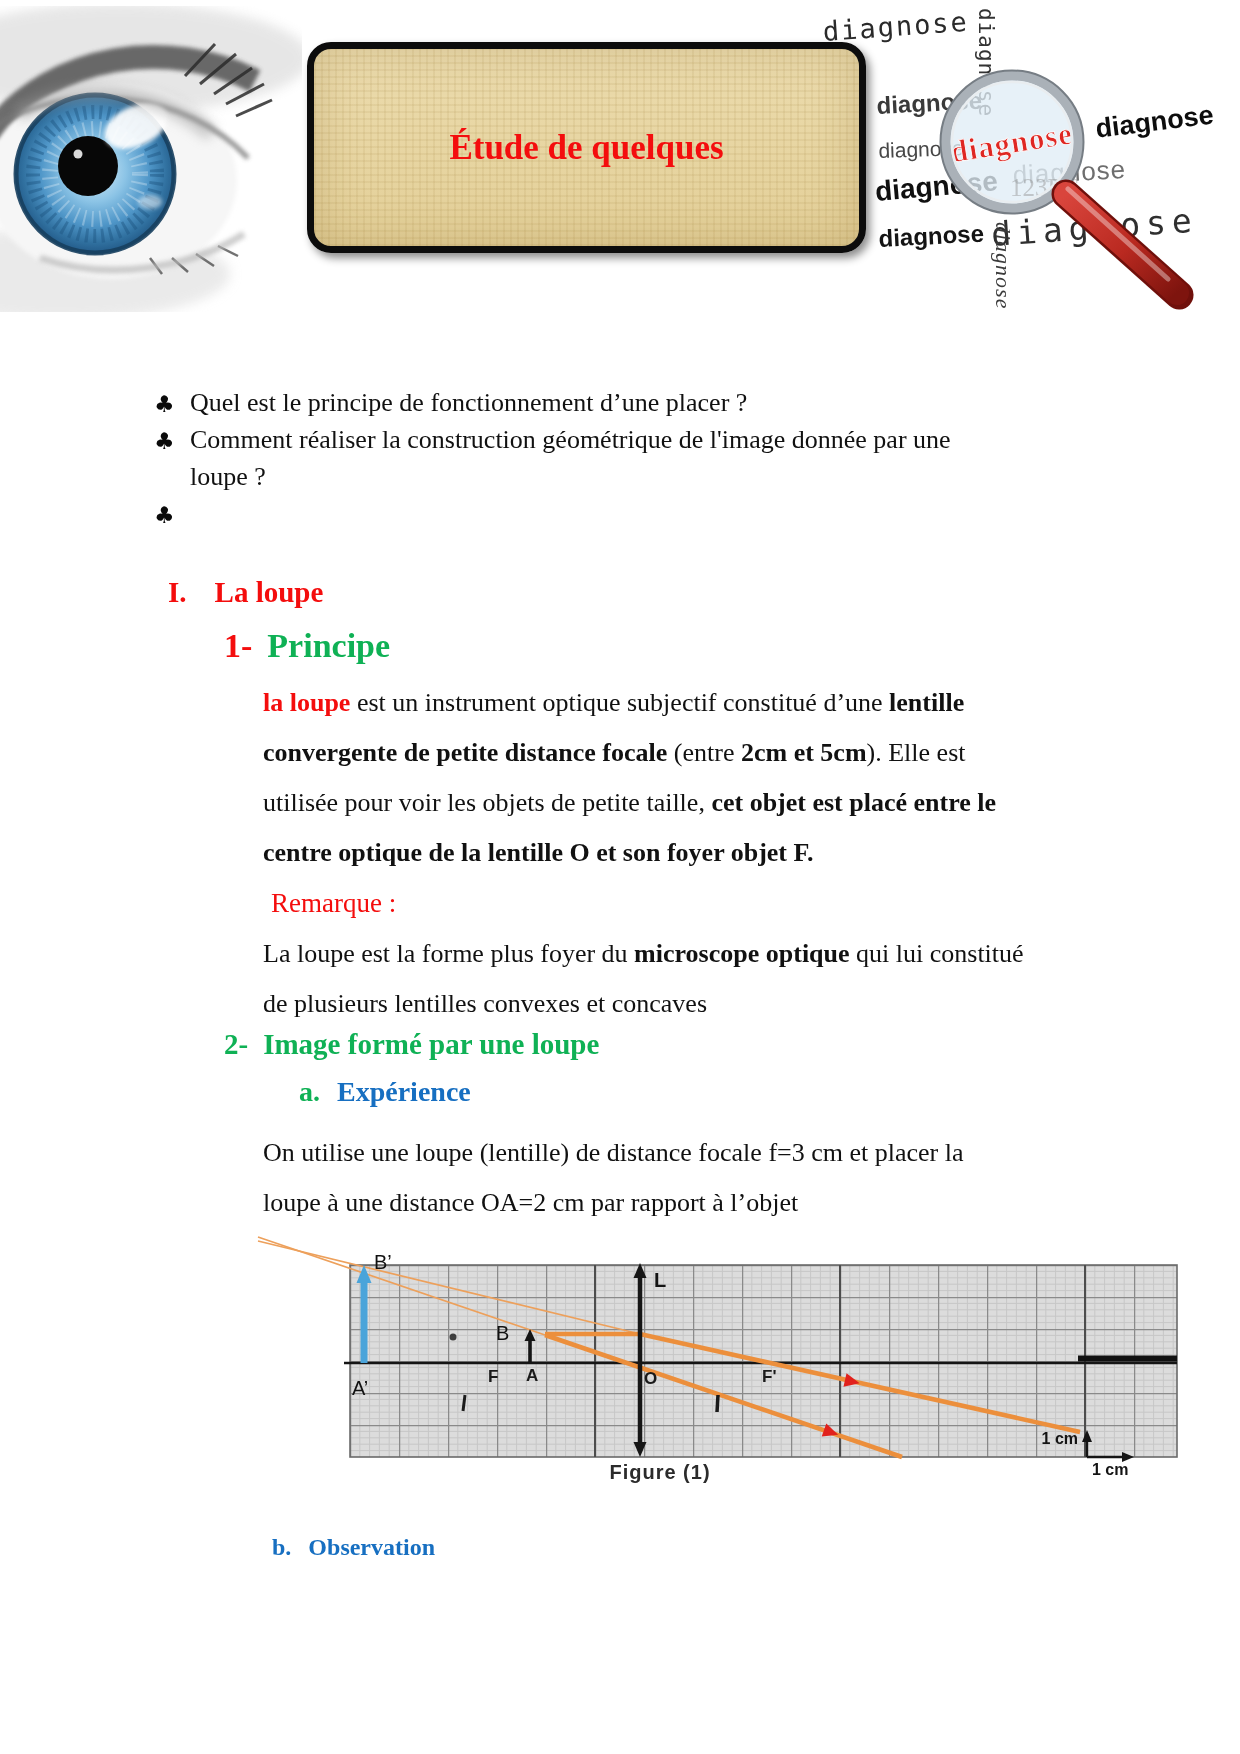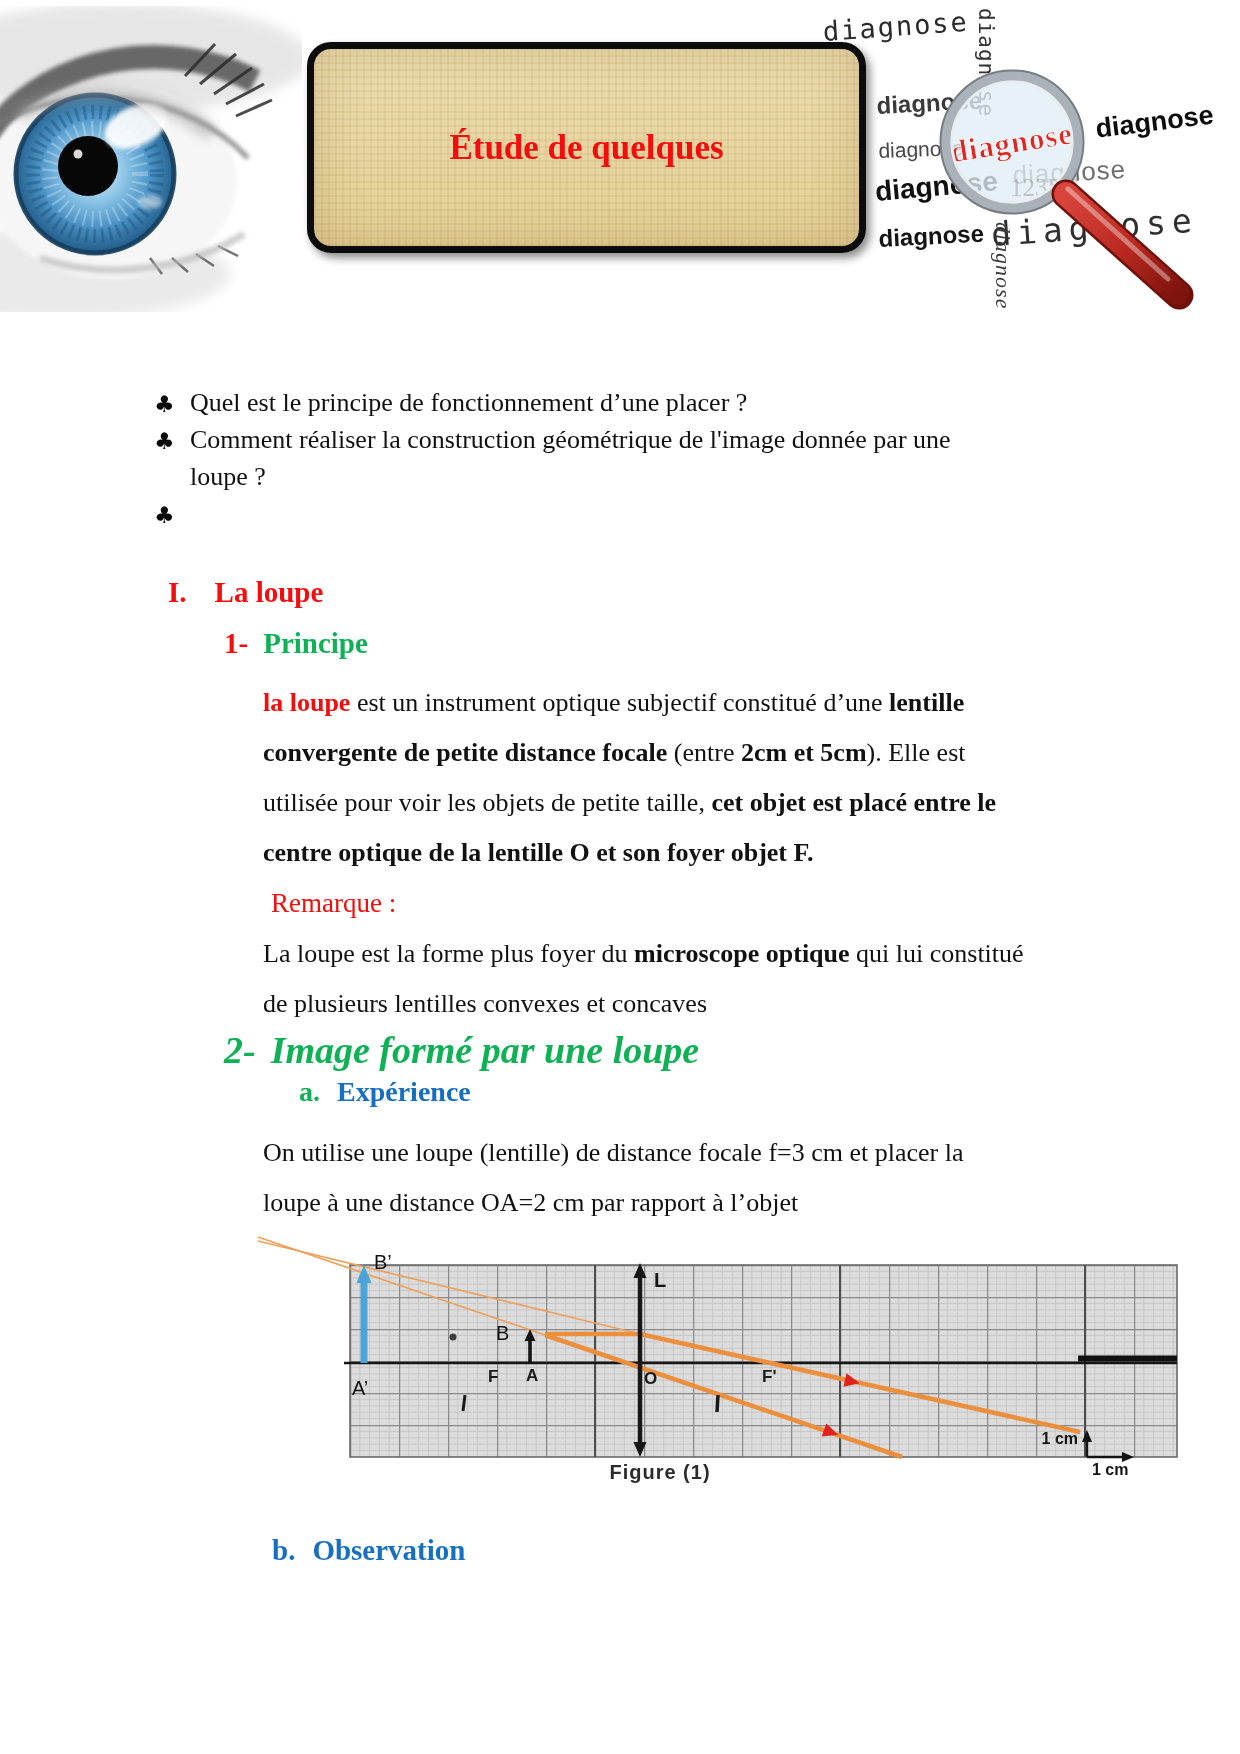--- a/index.html
+++ b/index.html
@@ -28,27 +28,27 @@
 
   
   .questions{left:154px;top:384px;width:800px;font-size:26px;line-height:37px;}
   .q{position:relative;padding-left:36px;}
   .club{position:absolute;left:0;top:2px;font-family:"DejaVu Sans",sans-serif;font-size:23px;color:#0a0a0a;}
 
   
   .hd{white-space:nowrap;font-weight:bold;}
   .h-roman{left:168px;top:576px;font-size:29px;}
   .h-roman .num{margin-right:28px;}
-  .h-1{left:224px;top:627px;font-size:29px;}
+  .h-1{left:224px;top:627px;font-size:34px;}
   .h-1 .num{margin-right:15px;}
-  .h-2{left:224px;top:1028px;font-size:38px;font-style:italic;}
+  .h-2{left:224px;top:1028px;font-size:29px;}
   .h-2 .num{margin-right:15px;}
   .h-a{left:299px;top:1076px;font-size:28px;}
   .h-a .num{margin-right:17px;}
-  .h-b{left:272px;top:1534px;font-size:29px;}
+  .h-b{left:272px;top:1534px;font-size:24px;}
   .h-b .num{margin-right:17px;}
 
   
   .para{font-size:26px;line-height:50px;}
   .p1{left:263px;top:678px;width:782px;}
   .remark{left:271px;top:878px;font-size:27px;font-weight:normal;line-height:50px;}
   .p2{left:263px;top:929px;width:782px;}
   .p3{left:263px;top:1128px;width:758px;}
   .seg-b{font-weight:bold;}
 

